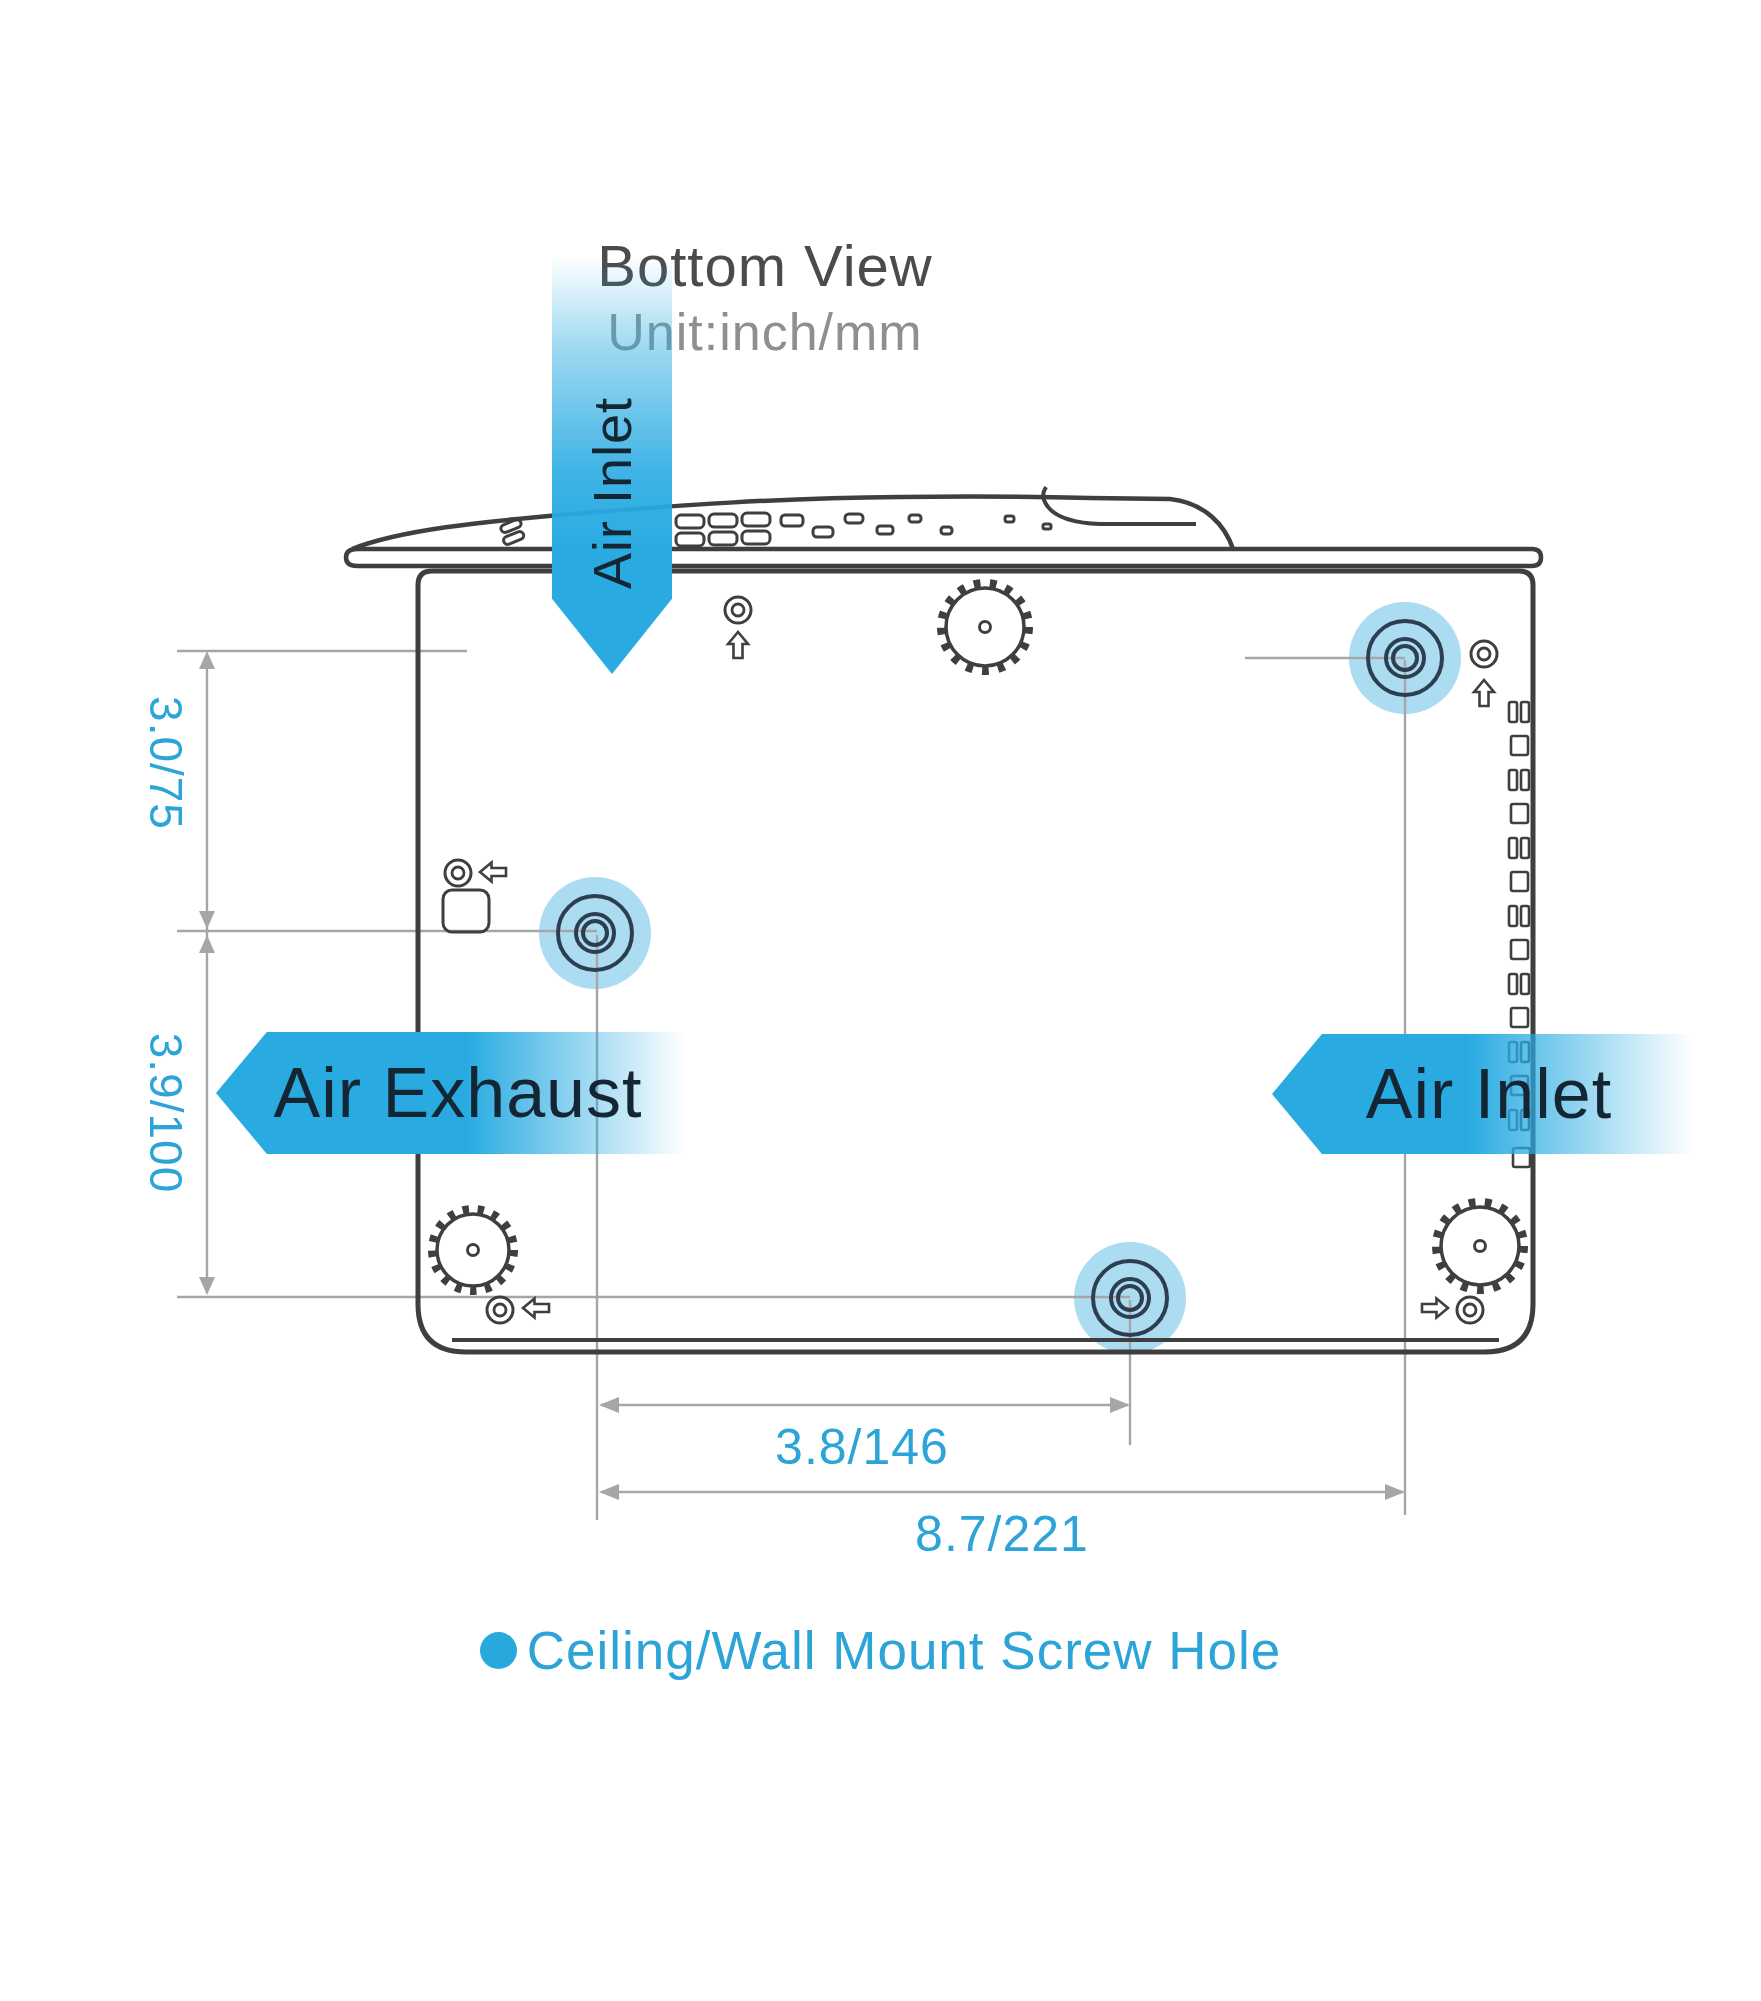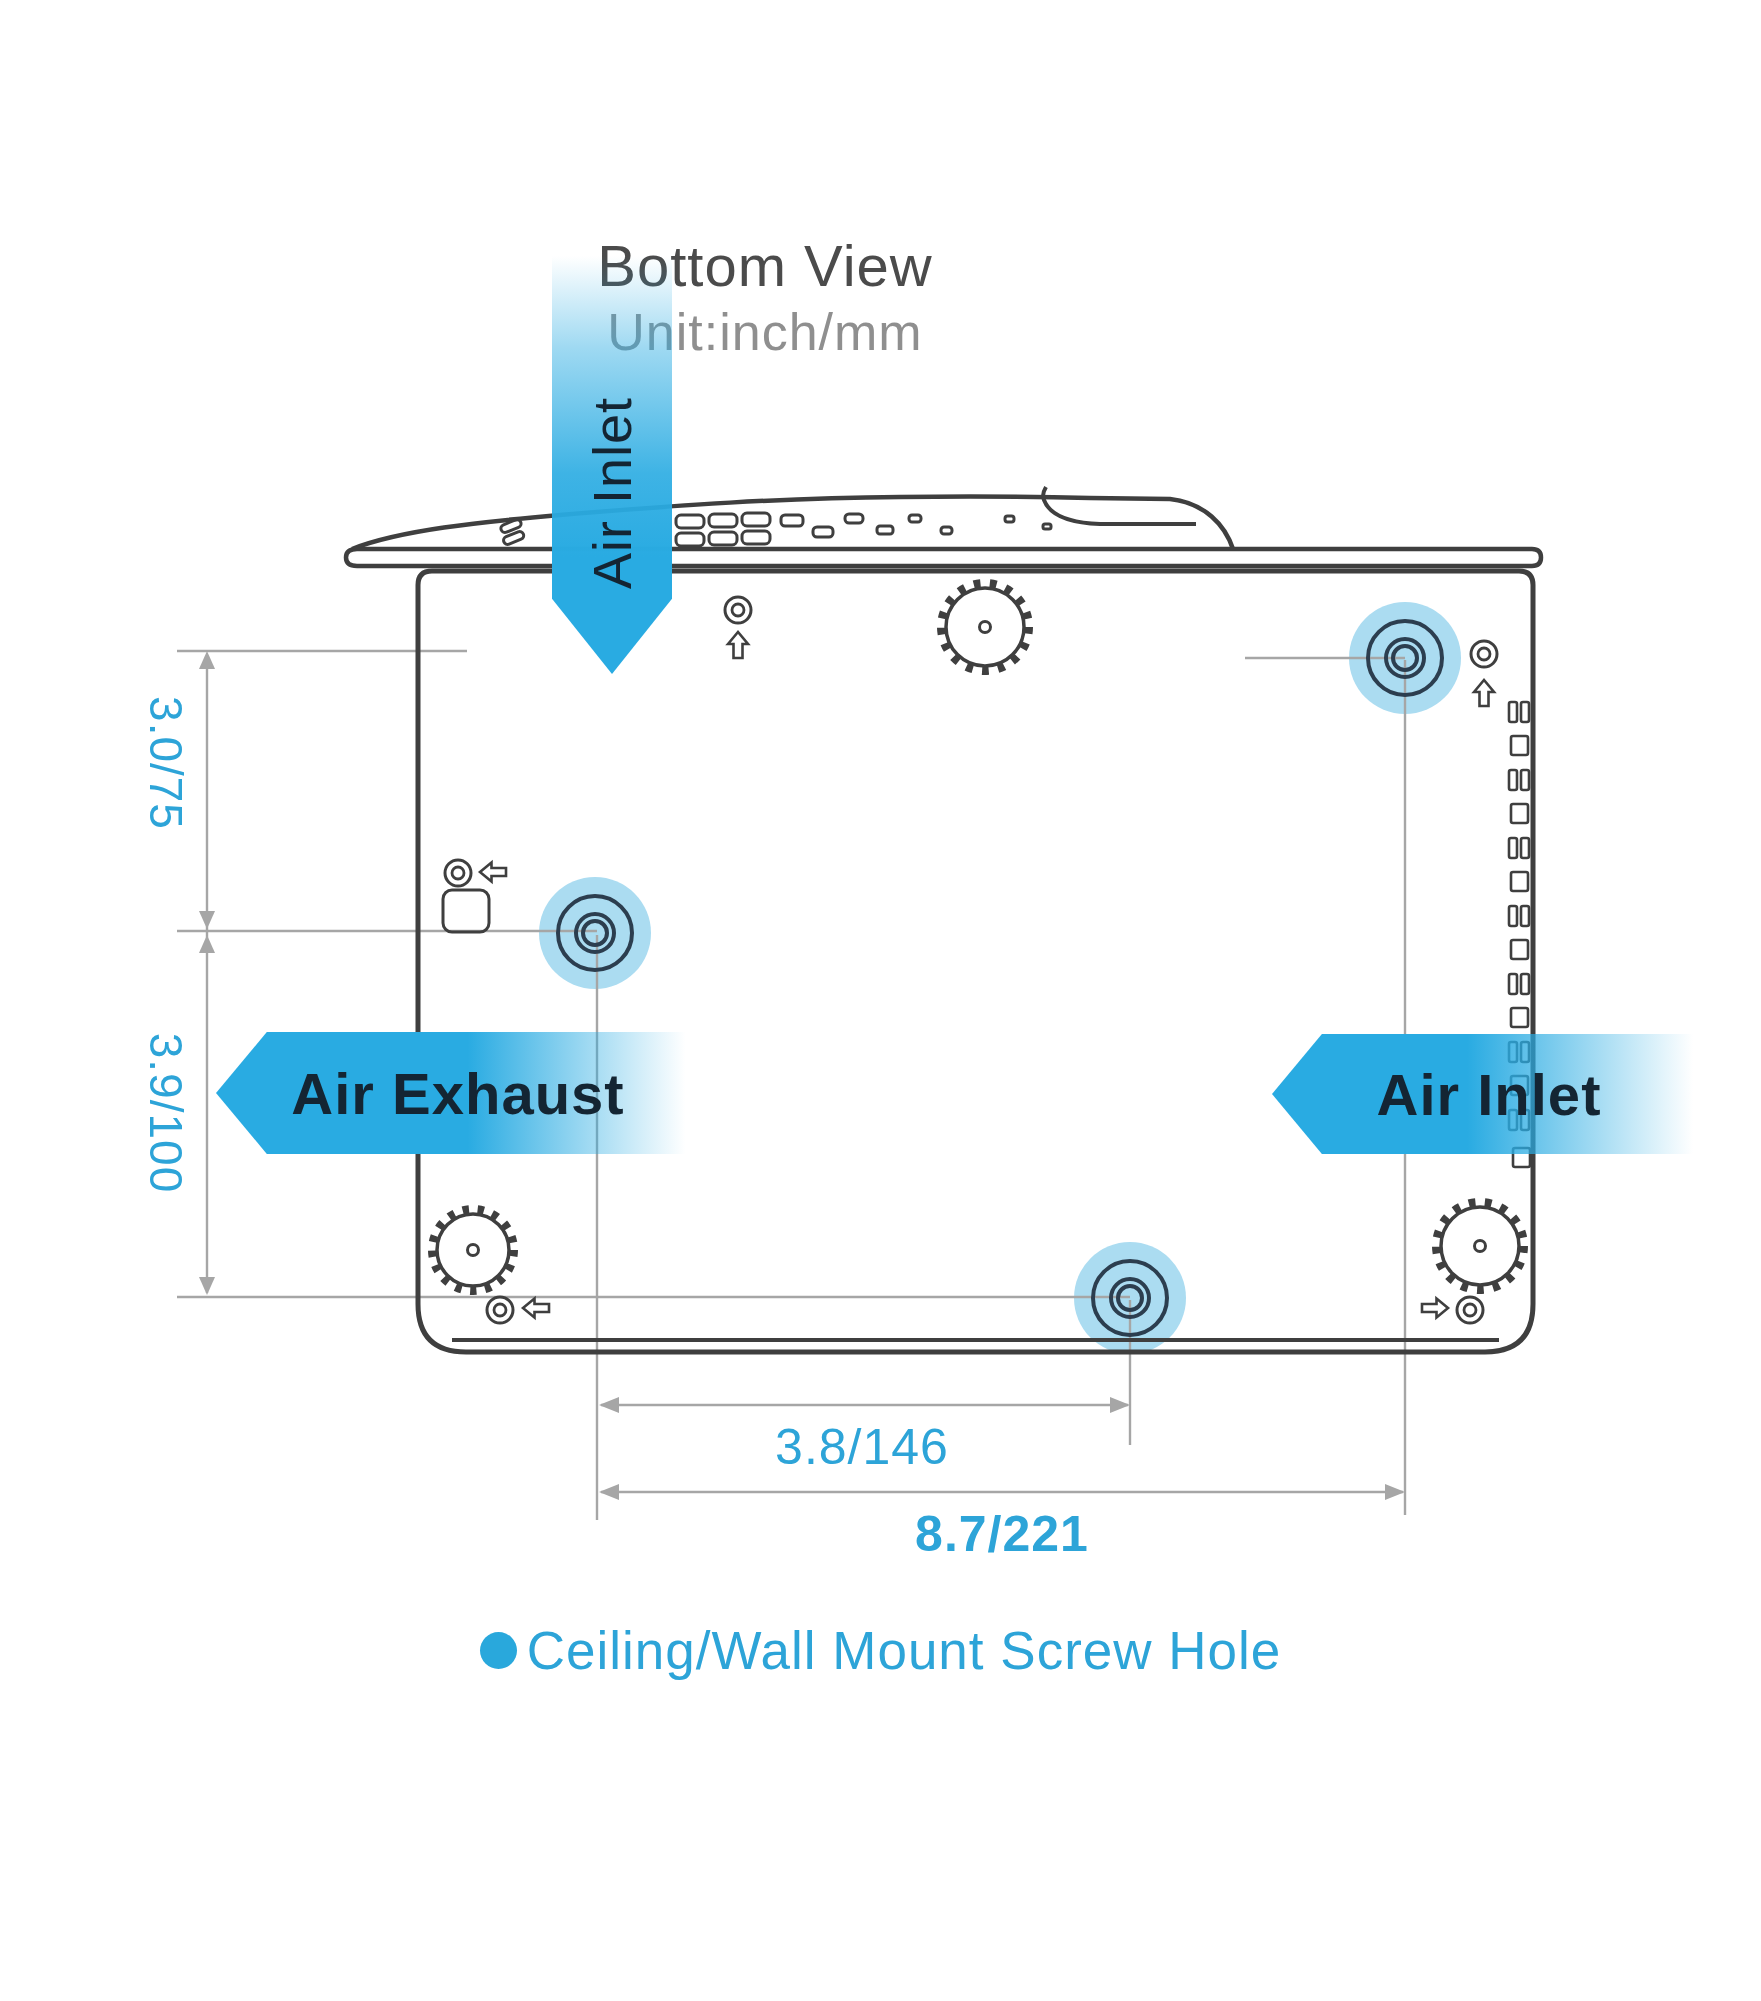--- a/index.html
+++ b/index.html
@@ -34,37 +34,37 @@
     clip-path:polygon(0 50%,10.5% 0,100% 0,100% 100%,10.5% 100%);
     display:flex;align-items:center;justify-content:center;
   }
   .arrow-right{
     left:1272px;top:1034px;width:434px;height:120px;
     background:linear-gradient(to right, #29abe2 45%, rgba(41,171,226,0) 97%);
     clip-path:polygon(0 50%,11.5% 0,100% 0,100% 100%,11.5% 100%);
     display:flex;align-items:center;justify-content:center;
   }
   .arrow-left .htext,.arrow-right .htext{
-    font-size:58px;font-weight:700;color:#142533;letter-spacing:1px;white-space:nowrap;
+    font-size:70px;font-weight:400;color:#142533;letter-spacing:1px;white-space:nowrap;
   }
   
   .v-dim{
     width:100px;height:220px;display:flex;align-items:center;justify-content:center;
   }
   .v-dim span{
     transform:rotate(90deg);white-space:nowrap;
     font-size:46px;font-weight:400;color:#2da4d8;letter-spacing:1px;
   }
   .dim-left-top{left:116px;top:653px;}
   .dim-left-bottom{left:116px;top:1003px;}
   .h-dim{
     width:320px;text-align:center;font-size:50px;font-weight:400;color:#2da4d8;letter-spacing:1px;
   }
   .dim-bottom-inner{left:702px;top:1418px;}
-  .dim-bottom-outer{left:842px;top:1505px;font-weight:bold;}
+  .dim-bottom-outer{left:842px;top:1505px;}
   
   .legend{
     left:0;top:1620px;width:1761px;display:flex;align-items:center;justify-content:center;gap:10px;
   }
   .legend .dot{
     width:37px;height:37px;border-radius:50%;background:#29a8dc;flex:0 0 auto;
   }
   .legend .legend-text{
     font-size:53px;font-weight:400;color:#2da4d8;letter-spacing:1px;white-space:nowrap;
   }

